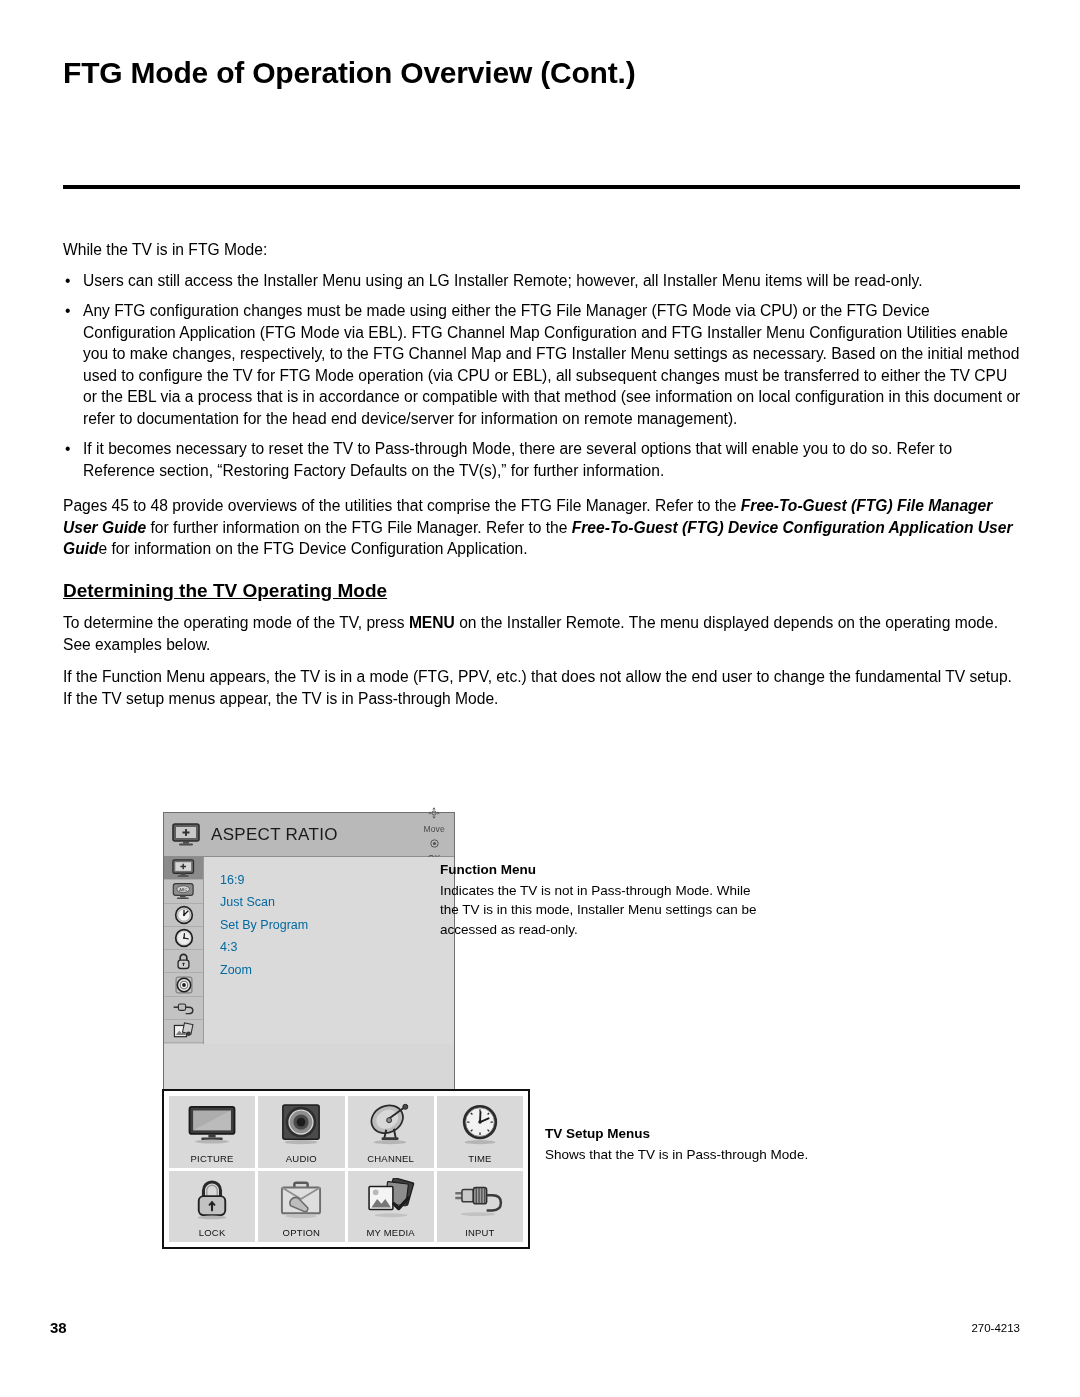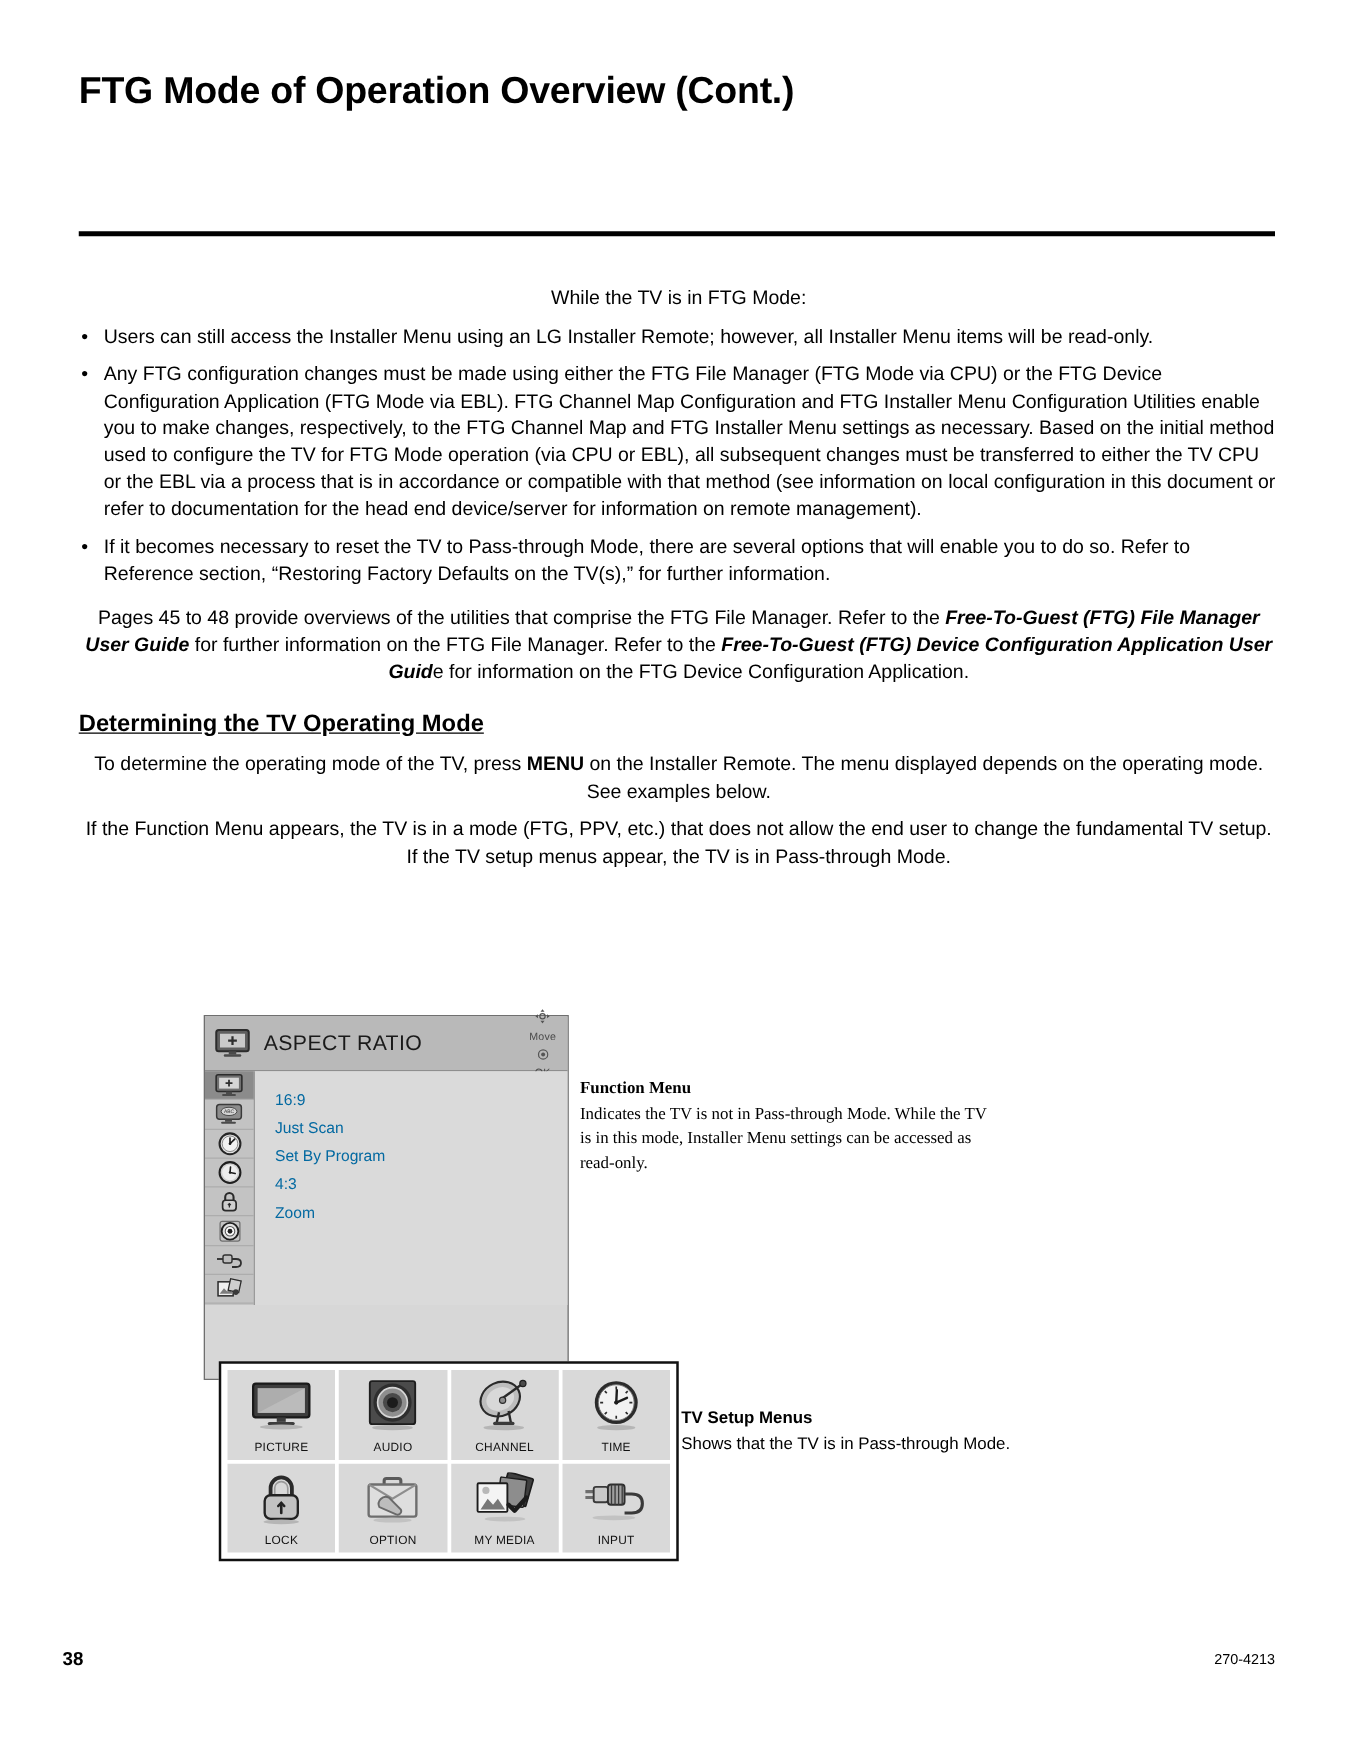--- a/index.html
+++ b/index.html
@@ -38,22 +38,21 @@
   
   .body-col {
     position: absolute;
     left: 63px;
     top: 228px;
     width: 960px;
     font-size: 15.6px;
     line-height: 21.5px;
   }
   .para {
-    margin: 0 0 9px 0;
-    text-align: center;
+    margin: 11px 0 9px 0;
   }
   .bullet-list {
     margin: 0;
     padding: 0;
     list-style: none;
   }
   .bullet-item {
     position: relative;
     padding-left: 20px;
     margin-bottom: 9px;
@@ -150,21 +149,21 @@
   .osd-item {
     font-size: 12.5px;
     color: #0369a1;
     line-height: 22.4px;
     white-space: nowrap;
   }
 
   
   .setup-grid {
     position: absolute;
-    left: 175px;
+    left: 162px;
     top: 1089px;
     width: 368px;
     height: 160px;
     border: 2px solid #111111;
     box-sizing: border-box;
     background: #ffffff;
     padding: 5px;
     display: grid;
     grid-template-columns: repeat(4, 1fr);
     grid-template-rows: repeat(2, 1fr);
@@ -198,21 +197,21 @@
     position: absolute;
     font-size: 13.5px;
     line-height: 19.6px;
     color: #000000;
   }
   .callout .ct {
     font-weight: bold;
     display: block;
     margin-bottom: 1px;
   }
-  .callout-fn { left: 464px; top: 860px; width: 330px; font-family: Liberation Serif, serif; }
+  .callout-fn { left: 440px; top: 860px; width: 330px; }
   .callout-setup { left: 545px; top: 1124px; width: 300px; }
 
   
   .footer-page {
     position: absolute;
     left: 50px;
     top: 1319px;
     font-size: 15px;
     font-weight: bold;
   }

